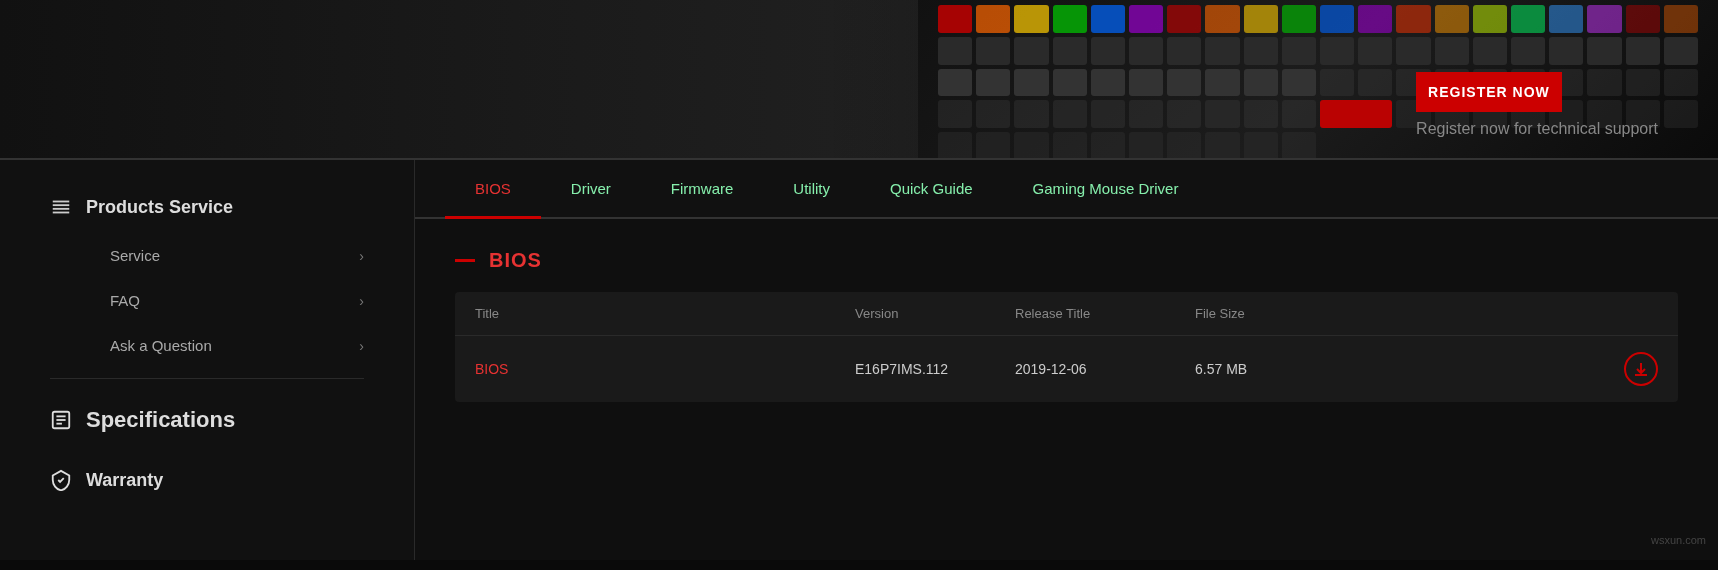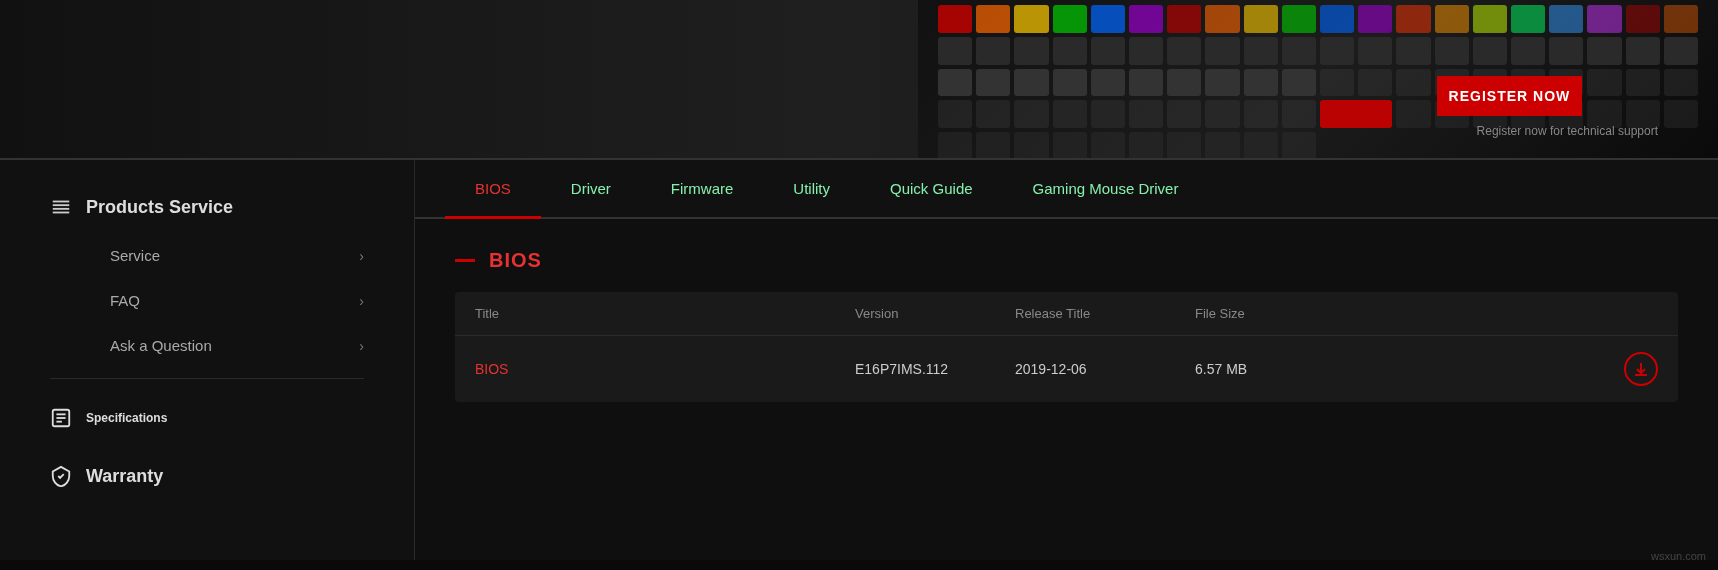--- a/index.html
+++ b/index.html
@@ -85,22 +85,21 @@
       padding: 12px 12px;
       font-size: 14px;
       font-weight: bold;
       letter-spacing: 1px;
       cursor: pointer;
       display: block;
       margin-bottom: 8px;
     }
     .register-subtitle {
       color: #888;
-      font-size: 12px;
-      margin-left: 40px;
+      font-size: 16px;
     }
 
     
     .main-layout {
       display: flex;
       width: 100%;
       min-height: 400px;
     }
 
     
@@ -150,21 +149,21 @@
       color: #777;
       font-size: 14px;
     }
 
     .sidebar-specs {
       display: flex;
       align-items: center;
       padding: 18px 50px;
       cursor: pointer;
       color: #ddd;
-      font-size: 12px;
+      font-size: 22px;
       font-weight: bold;
       margin-top: 10px;
     }
     .sidebar-specs-icon {
       width: 22px;
       height: 22px;
       margin-right: 14px;
     }
     .sidebar-warranty {
       display: flex;
@@ -281,21 +280,21 @@
       justify-content: center;
       cursor: pointer;
       color: #cc0000;
       font-size: 16px;
       margin-left: auto;
     }
 
     
     .watermark {
       position: fixed;
-      bottom: 8px;
+      bottom: 24px;
       right: 12px;
       color: #444;
       font-size: 11px;
       z-index: 100;
     }
   </style>
 </head>
 <body>
 
 <div class="hero-banner">

